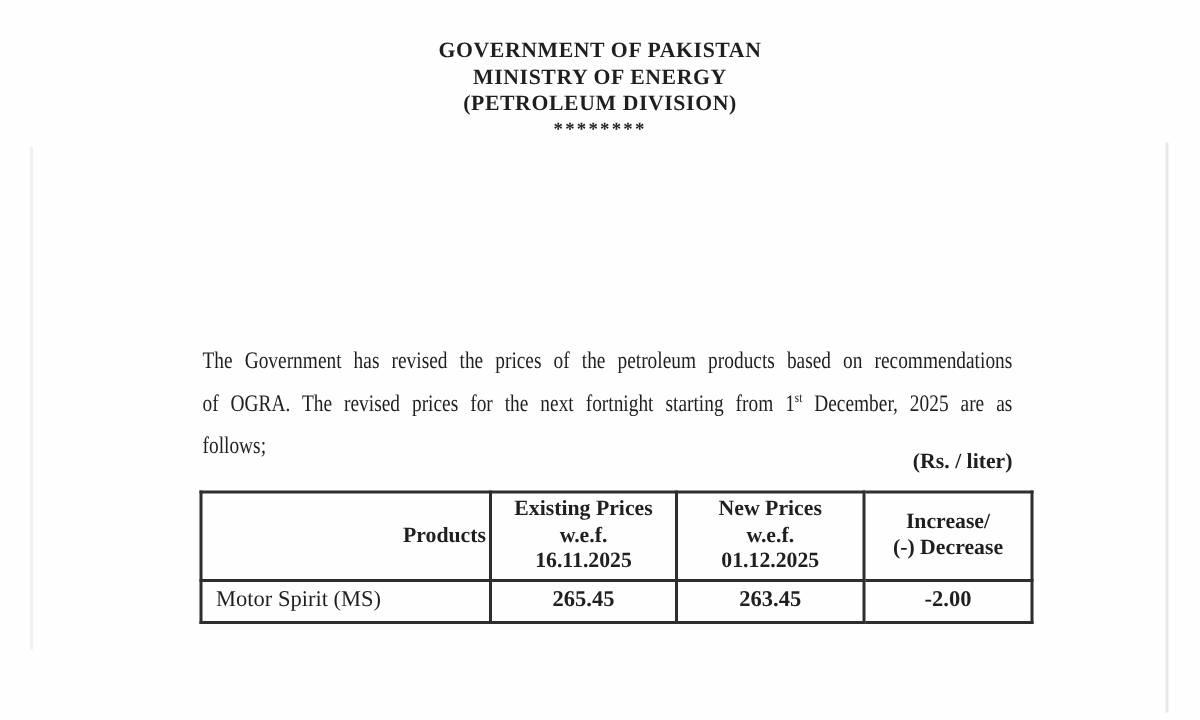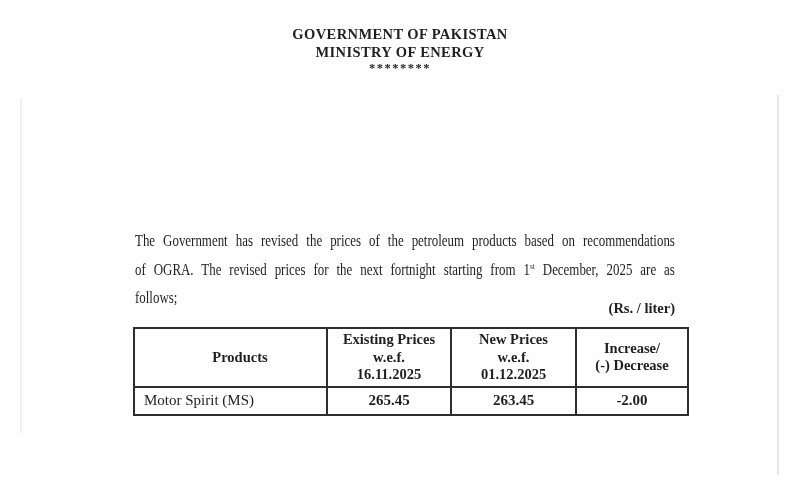--- a/index.html
+++ b/index.html
@@ -99,21 +99,21 @@
   .price-table th {
     font-weight: bold;
     font-size: 14.5px;
     line-height: 17.5px;
     vertical-align: middle;
     height: 56px;
     text-align: center;
     padding: 2px 2px;
   }
   .price-table th.th-products {
-    text-align: center;
+    text-align: right;
     padding-left: 21px;
   }
   .price-table td {
     height: 28px;
     vertical-align: middle;
   }
   .price-table td.td-product {
     text-align: left;
     padding-left: 9px;
     font-weight: normal;
@@ -131,20 +131,21 @@
 <body>
 
 <div class="paper">
 
   <div class="scan-line-left"></div>
   <div class="scan-line-right"></div>
 
   <div class="letterhead">
     <div class="lh-line">GOVERNMENT OF PAKISTAN</div>
     <div class="lh-line">MINISTRY OF ENERGY</div>
+    <div class="lh-line">(PETROLEUM DIVISION)</div>
     <div class="lh-stars">********</div>
   </div>
 
 
 
   <div class="para">
     <span class="p-line">The Government has revised the prices of the petroleum products based on recommendations</span>
     <span class="p-line"><span>of OGRA. The revised prices for the next fortnight starting from 1</span><sup>st</sup><span> December, 2025 are as</span></span>
     <span class="p-line last">follows;</span>
   </div>

